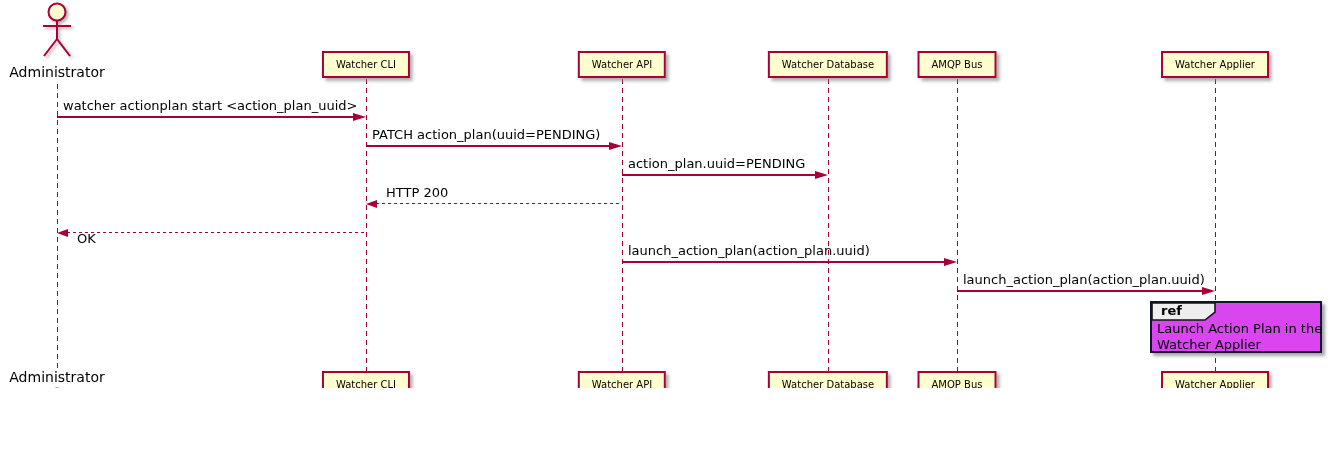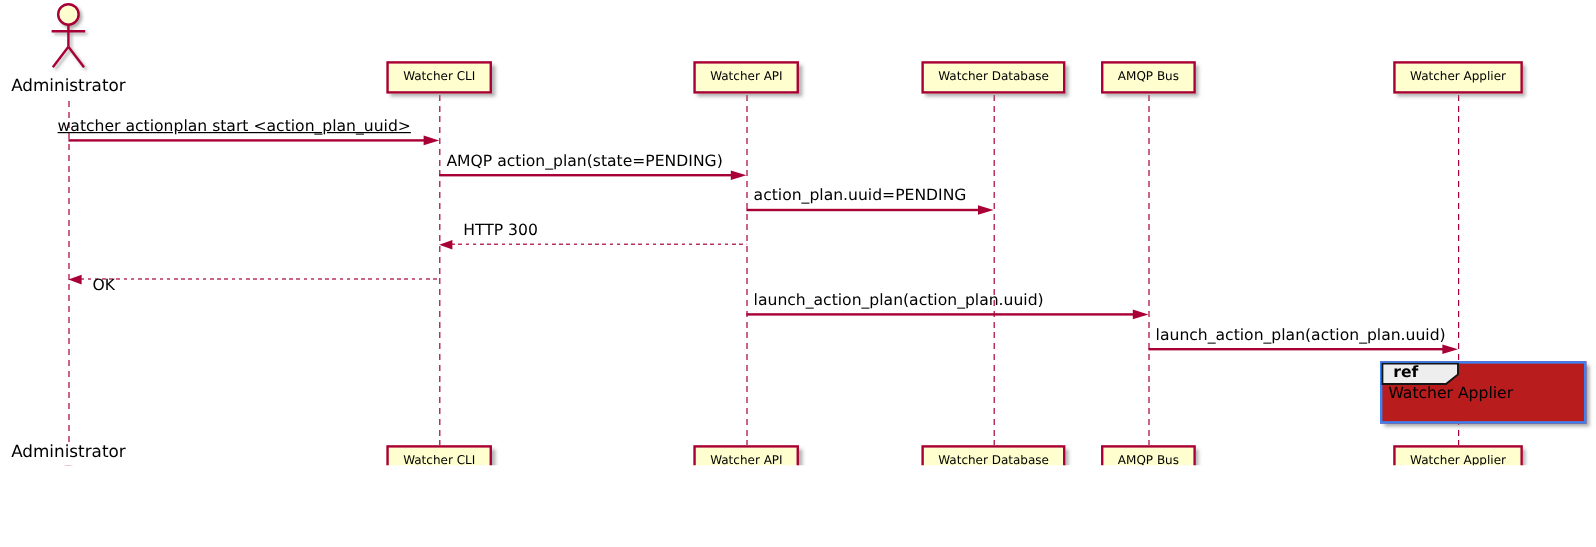--- a/index.html
+++ b/index.html
@@ -35,21 +35,21 @@
     position:absolute; font-size:13px; height:16px; line-height:16px;
     white-space:nowrap; z-index:2;
   }
   .head { position:absolute; width:0; height:0; z-index:2;
     border-top:4.5px solid transparent; border-bottom:4.5px solid transparent; }
   .head.right { border-left:13px solid var(--line); }
   .head.left  { border-right:13px solid var(--line); }
   .head.small.left  { border-top-width:4px; border-bottom-width:4px; border-right-width:11px; }
   #ref-box {
     position:absolute; left:1150px; top:301px; width:172px; height:52px;
-    background:#b91c1c; border:2px solid #3b82f6; z-index:5; box-sizing:border-box;
+    background:#d946ef; border:2px solid #0f172a; z-index:5; box-sizing:border-box;
     box-shadow:3px 3px 3px rgba(130,130,130,0.7);
   }
   #ref-pent { position:absolute; left:-1px; top:-1px; }
   #ref-keyword {
     position:absolute; left:9px; top:0px; font-size:13px; font-weight:bold; z-index:6;
   }
   #ref-lines { position:absolute; left:5px; top:18px; font-size:13px; line-height:16px; white-space:nowrap; }
 </style>
 </head>
 <body>
@@ -86,44 +86,45 @@
       <div class="pbox" style="left: 622px; top: 51px;">Watcher API</div>
       <div class="pbox" style="left: 622px; top: 371px;">Watcher API</div>
       <div class="pbox" style="left: 828px; top: 51px;">Watcher Database</div>
       <div class="pbox" style="left: 828px; top: 371px;">Watcher Database</div>
       <div class="pbox" style="left: 957px; top: 51px;">AMQP Bus</div>
       <div class="pbox" style="left: 957px; top: 371px;">AMQP Bus</div>
       <div class="pbox" style="left: 1215px; top: 51px;">Watcher Applier</div>
       <div class="pbox" style="left: 1215px; top: 371px;">Watcher Applier</div>
       <div class="msg-line" style="left: 57px; top: 116.2px; width: 298px;"></div>
       <div class="head right" style="left: 353px; top: 112.5px;"></div>
-      <div class="msg-label" style="left: 48px; top: 98px; text-decoration: underline;">watcher actionplan start &lt;action_plan_uuid&gt;</div>
+      <div class="msg-label" style="left: 63px; top: 98px;">watcher actionplan start &lt;action_plan_uuid&gt;</div>
       <div class="msg-line" style="left: 366px; top: 145.2px; width: 245px;"></div>
       <div class="head right" style="left: 609px; top: 141.5px;"></div>
-      <div class="msg-label" style="left: 372px; top: 127px;">AMQP action_plan(state=PENDING)</div>
+      <div class="msg-label" style="left: 372px; top: 127px;">PATCH action_plan(uuid=PENDING)</div>
       <div class="msg-line" style="left: 622px; top: 174.2px; width: 195px;"></div>
       <div class="head right" style="left: 815px; top: 170.5px;"></div>
       <div class="msg-label" style="left: 628px; top: 156px;">action_plan.uuid=PENDING</div>
       <div class="msg-line dashed" style="left: 376px; top: 203.2px; width: 246px;"></div>
       <div class="head left small" style="left: 366px; top: 199.5px;"></div>
-      <div class="msg-label" style="left: 386px; top: 185px;">HTTP 300</div>
+      <div class="msg-label" style="left: 386px; top: 185px;">HTTP 200</div>
       <div class="msg-line dashed" style="left: 67px; top: 232.2px; width: 299px;"></div>
       <div class="head left small" style="left: 57px; top: 228.5px;"></div>
       <div class="msg-label" style="left: 77px; top: 231px;">OK</div>
       <div class="msg-line" style="left: 622px; top: 261.2px; width: 324px;"></div>
       <div class="head right" style="left: 944px; top: 257.5px;"></div>
       <div class="msg-label" style="left: 628px; top: 243px;">launch_action_plan(action_plan.uuid)</div>
       <div class="msg-line" style="left: 957px; top: 290.2px; width: 247px;"></div>
       <div class="head right" style="left: 1202px; top: 286.5px;"></div>
       <div class="msg-label" style="left: 963px; top: 272px;">launch_action_plan(action_plan.uuid)</div>
     </div>
 
   <div id="ref-box">
     <svg id="ref-pent" width="66" height="20">
       <polygon points="1,1 64,1 64,10 54,18 1,18" fill="#EEEEEE" stroke="#151515" stroke-width="1.6"></polygon>
     </svg>
     <div id="ref-keyword">ref</div>
     <div id="ref-lines">
+      <div>Launch Action Plan in the</div>
       <div>Watcher Applier</div>
     </div>
   </div>
 
 </div>
 
 </body></html>

